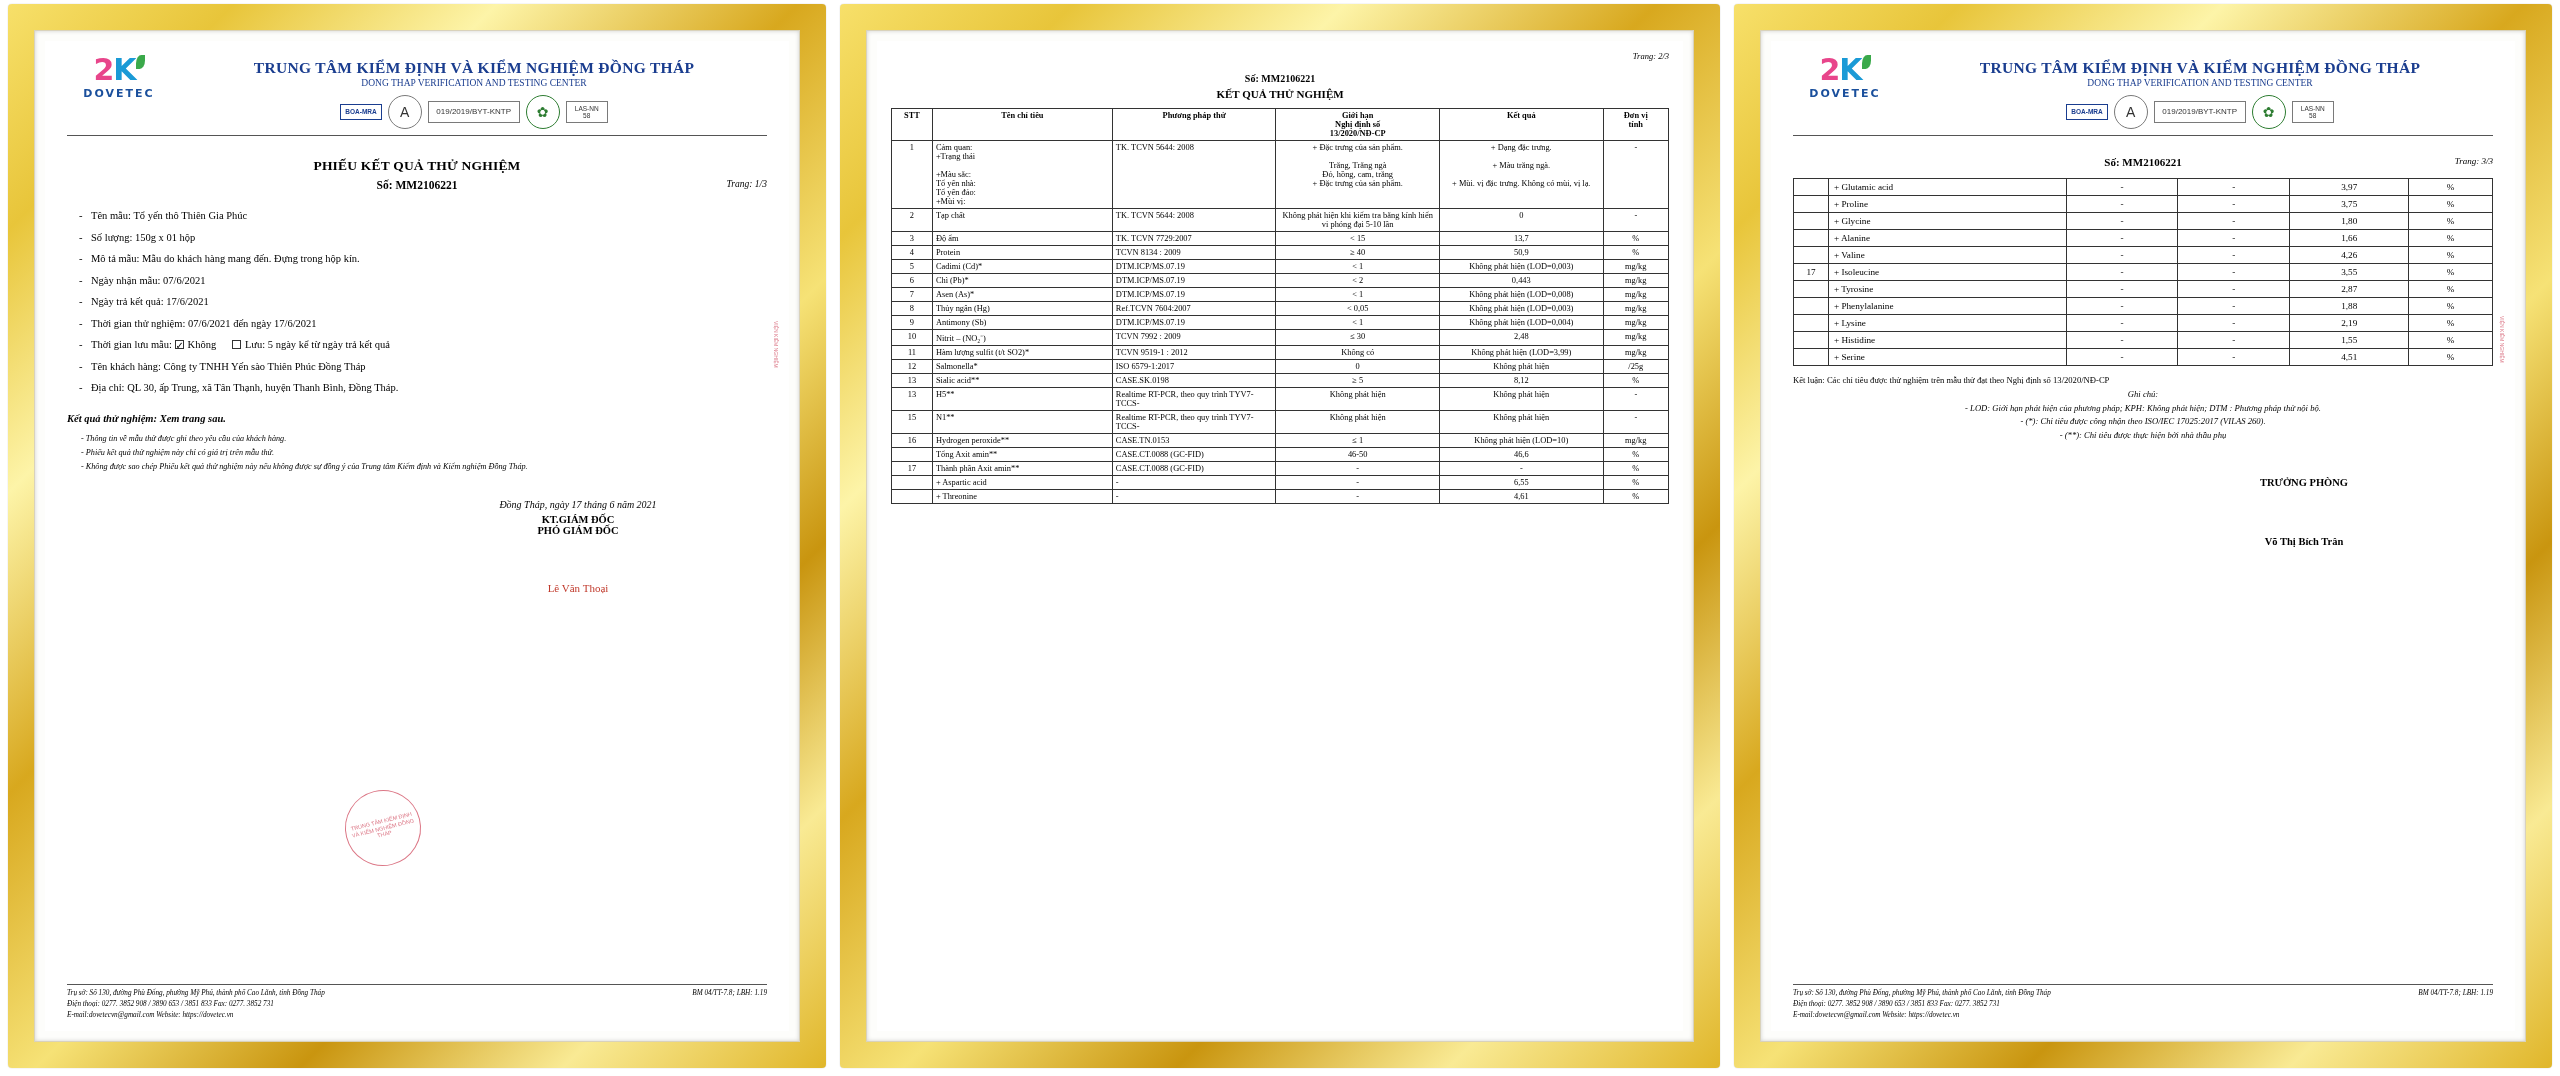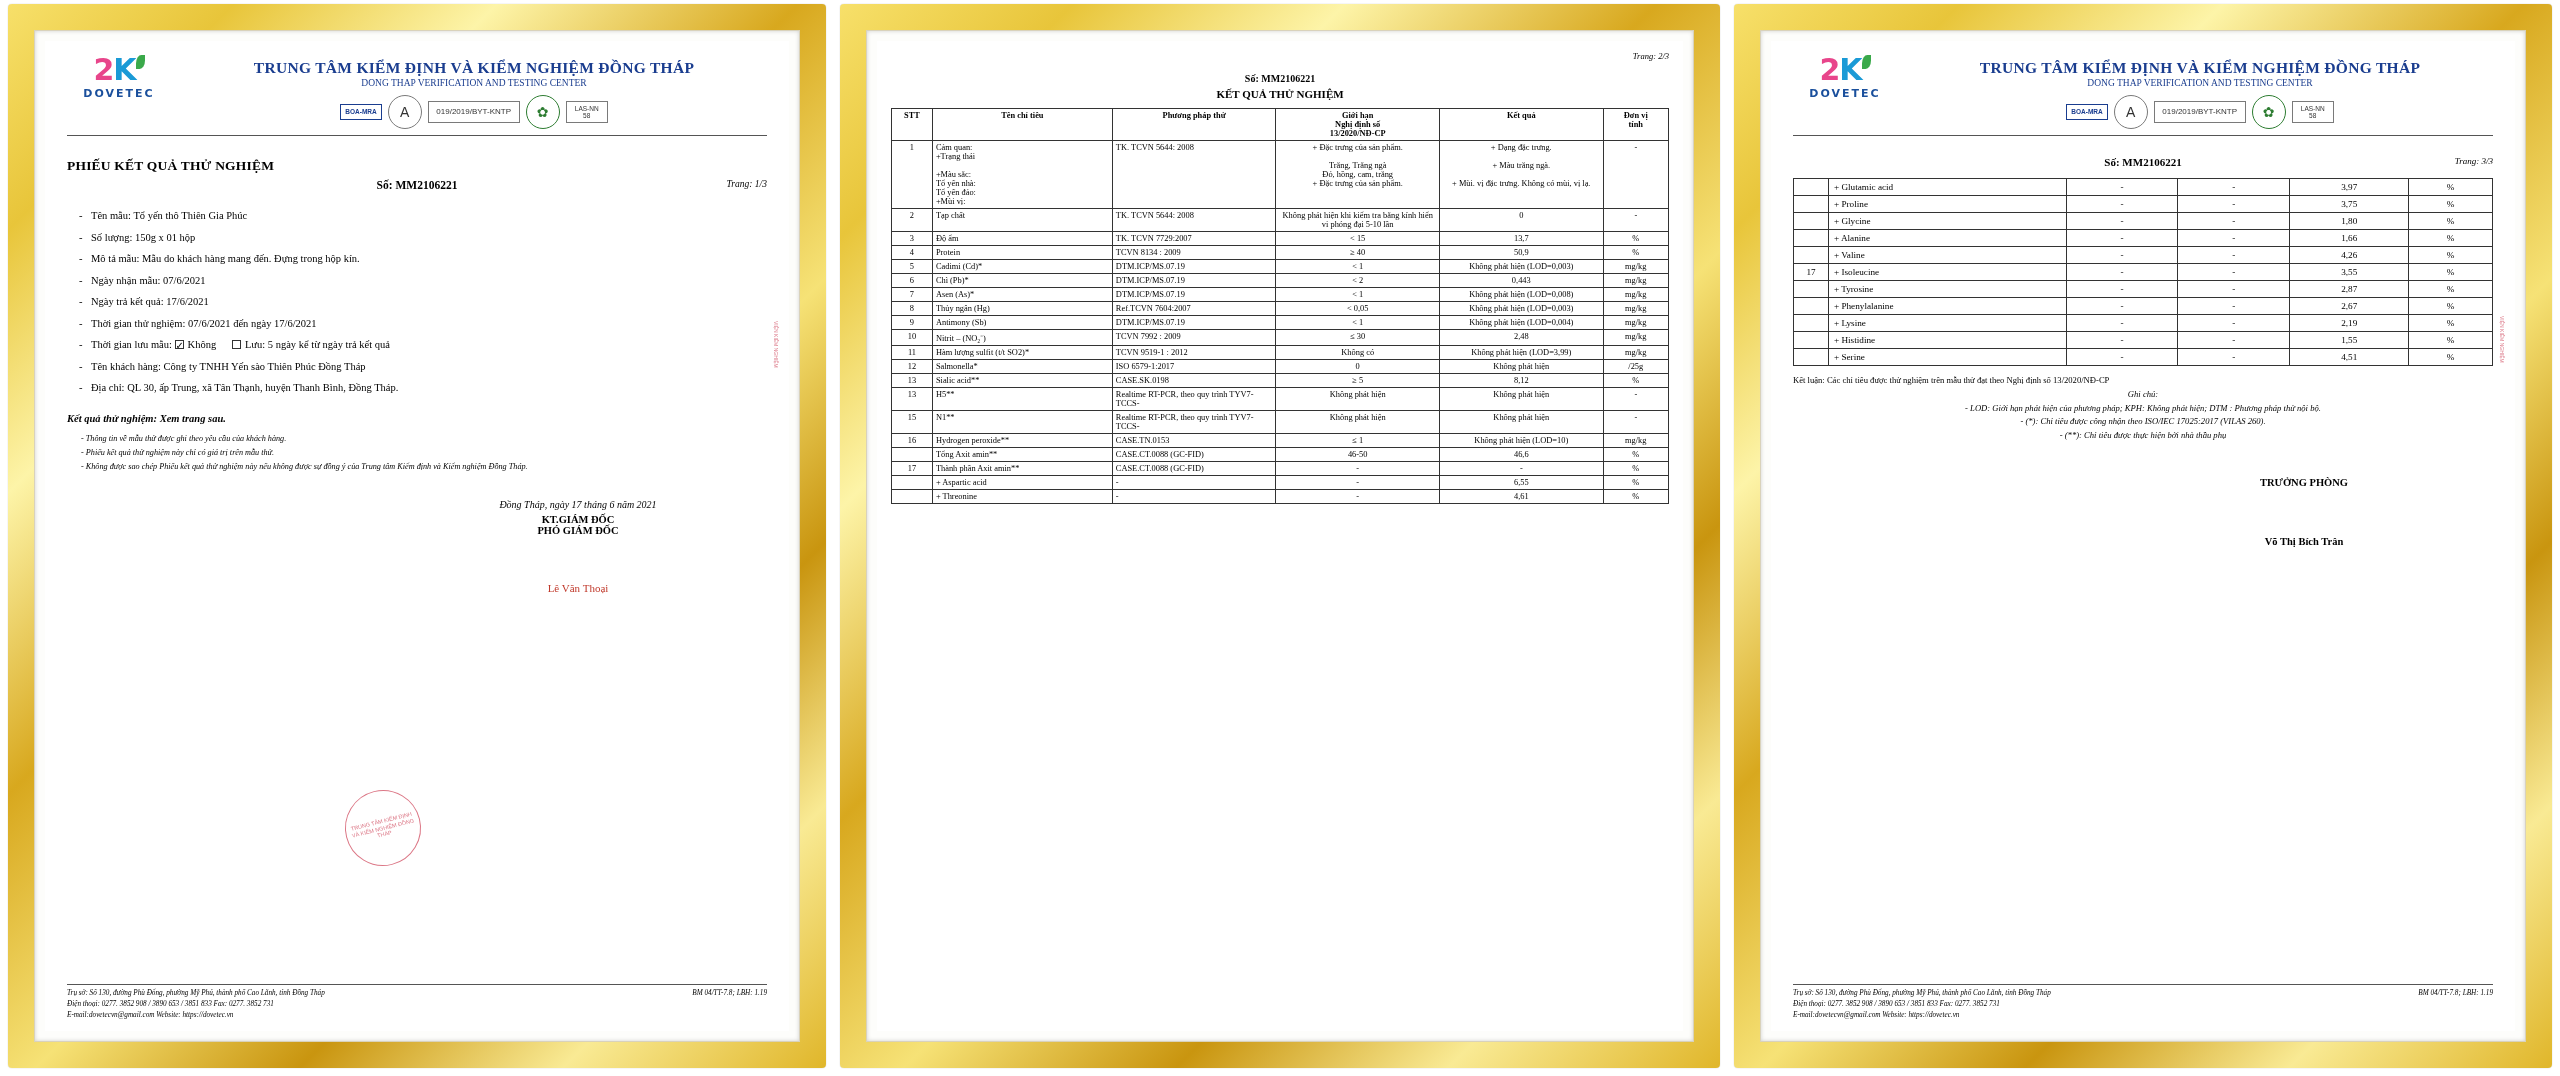--- a/index.html
+++ b/index.html
@@ -91,21 +91,21 @@
     border-radius: 50%; width: 34px; height: 34px; min-width: 34px;
     display:flex; align-items:center; justify-content:center; font-size:14px;
   }
   .badge.green { color: #2e7d32; border-color:#2e7d32; }
   .badge.vilas { min-width: 42px; }
   .badge.code { min-width: 92px; font-size: 8px; padding: 5px 4px; }
   .rule-head { border-bottom: 1px solid #555; margin-top: 6px; }
 
   
   .p-title {
-    font-weight: bold; font-size: 13.5px;
+    text-align: center; font-weight: bold; font-size: 13.5px;
     margin-top: 22px; letter-spacing: .2px;
   }
   .p-sub { text-align: center; font-weight: bold; font-size: 11.5px; margin-top: 5px; }
   .p-page { text-align: right; font-size: 9.5px; font-style: italic; margin-top: -12px; }
   .bullets { margin-top: 16px; font-size: 10.5px; line-height: 2.05; padding-left: 24px; }
   .bullets .row { position: relative; }
   .bullets .row:before { content: "-"; position: absolute; left: -12px; }
   .chk { display: inline-block; width: 9px; height: 9px; border: 1px solid #333; position: relative; vertical-align: -1px; margin-right: 4px; }
   .chk.on:after { content: "✓"; position: absolute; left: 0px; top: -5px; font-size: 10px; }
   .note-title { font-weight: bold; font-style: italic; font-size: 10.5px; margin-top: 14px; }
@@ -537,21 +537,21 @@
                 <td class="c" style="width: 16%;">-</td>
                 <td class="c" style="width: 16%;">-</td>
                 <td class="c" style="width: 17%;">2,87</td>
                 <td class="c" style="width: 12%;">%</td>
               </tr>
               <tr>
                 <td class="c" style="width: 5%;"></td>
                 <td class="" style="width: 34%;">+ Phenylalanine</td>
                 <td class="c" style="width: 16%;">-</td>
                 <td class="c" style="width: 16%;">-</td>
-                <td class="c" style="width: 17%;">2,67</td>
+                <td class="c" style="width: 17%;">1,88</td>
                 <td class="c" style="width: 12%;">%</td>
               </tr>
               <tr>
                 <td class="c" style="width: 5%;"></td>
                 <td class="" style="width: 34%;">+ Lysine</td>
                 <td class="c" style="width: 16%;">-</td>
                 <td class="c" style="width: 16%;">-</td>
                 <td class="c" style="width: 17%;">2,19</td>
                 <td class="c" style="width: 12%;">%</td>
               </tr>

